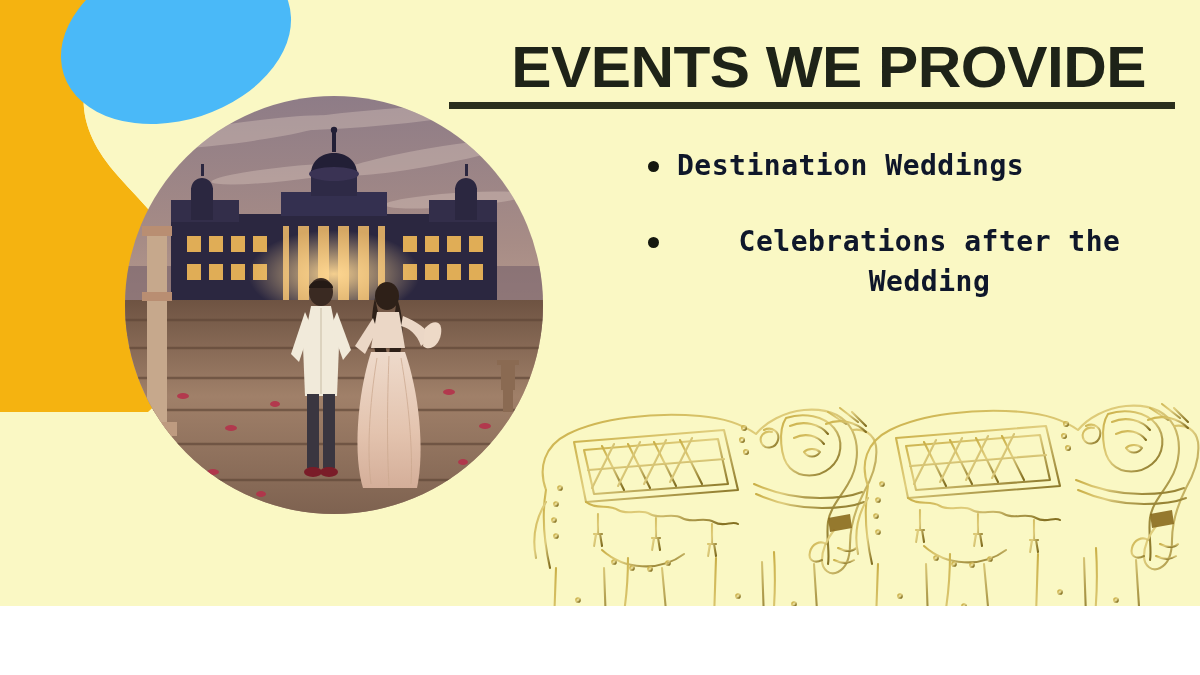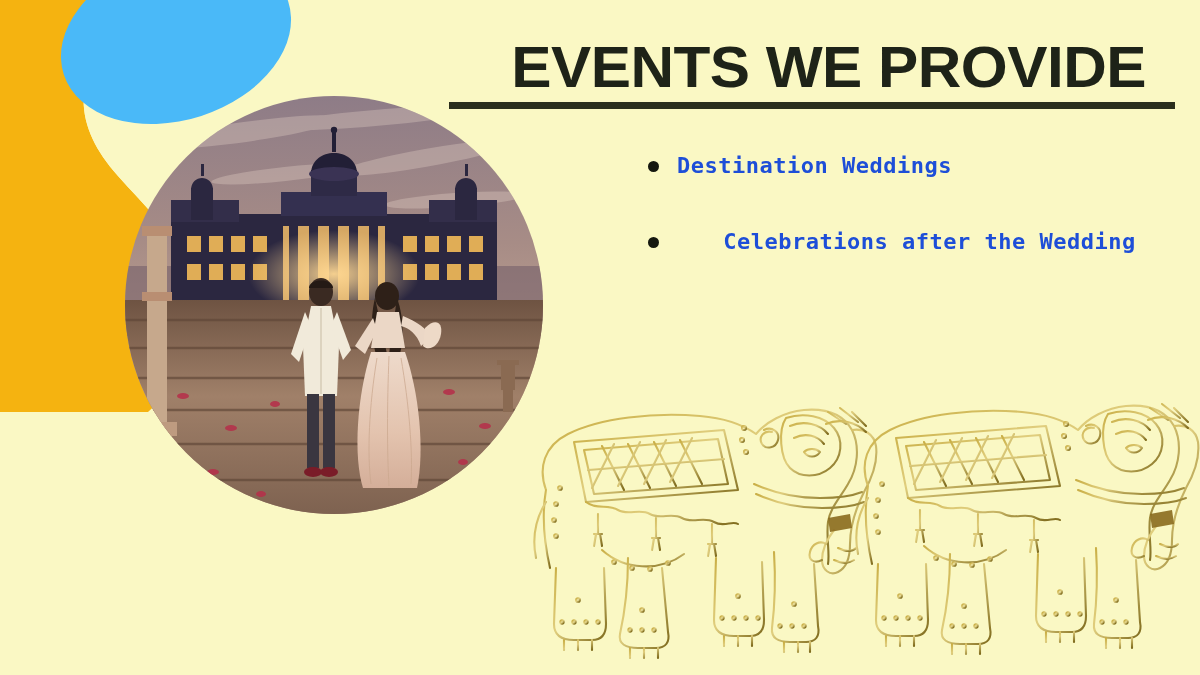--- a/index.html
+++ b/index.html
@@ -4,21 +4,21 @@
 <title>Events We Provide</title>
 <style>
   html, body {
     margin: 0;
     padding: 0;
     background: #ffffff;
   }
   #slide {
     position: relative;
     width: 1200px;
-    height: 675px;
+    height: 606px;
     overflow: hidden;
     background: #FAF8C4;
     font-family: "Liberation Sans", sans-serif;
   }
 
   
   .blob-layer {
     position: absolute;
     left: 0; top: 0;
     width: 560px;
@@ -72,24 +72,24 @@
     top: 146px;
     width: 520px;
     margin: 0;
     padding: 0;
     list-style: none;
   }
   .bullet-item {
     display: flex;
     align-items: flex-start;
     margin-bottom: 36px;
-    color: #1d4ed8;
+    color: #0f172a;
     font-family: "DejaVu Sans Mono", "Liberation Mono", monospace;
     font-weight: 700;
-    font-size: 22px;
+    font-size: 28px;
     line-height: 40px;
     letter-spacing: 0.5px;
   }
   .bullet-dot {
     flex: 0 0 auto;
     width: 11px;
     height: 11px;
     border-radius: 50%;
     background: #15180F;
     margin-top: 15px;

